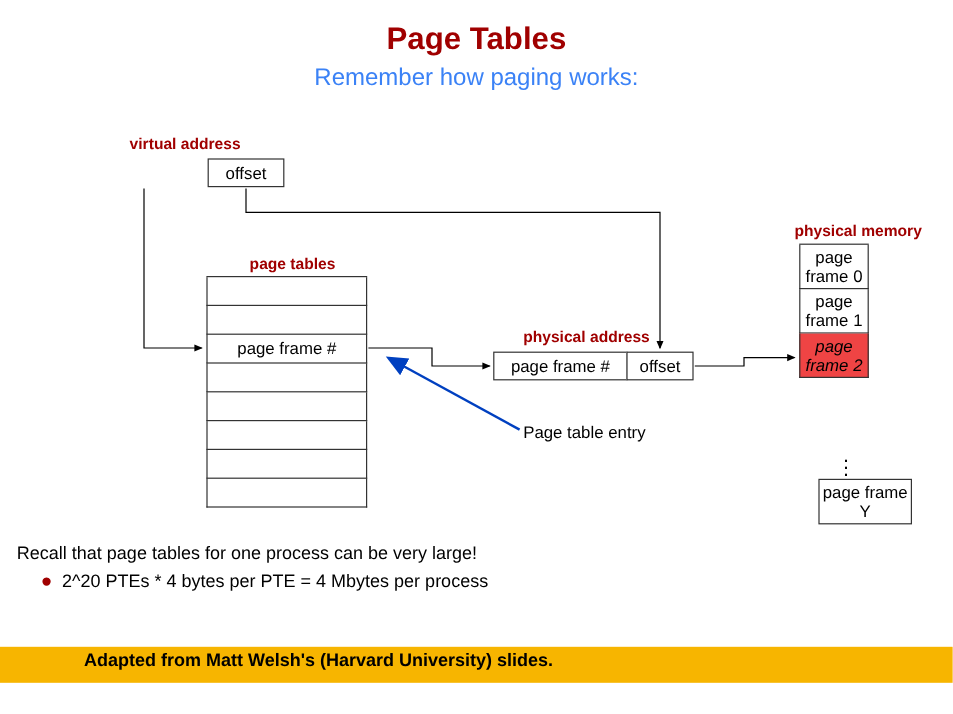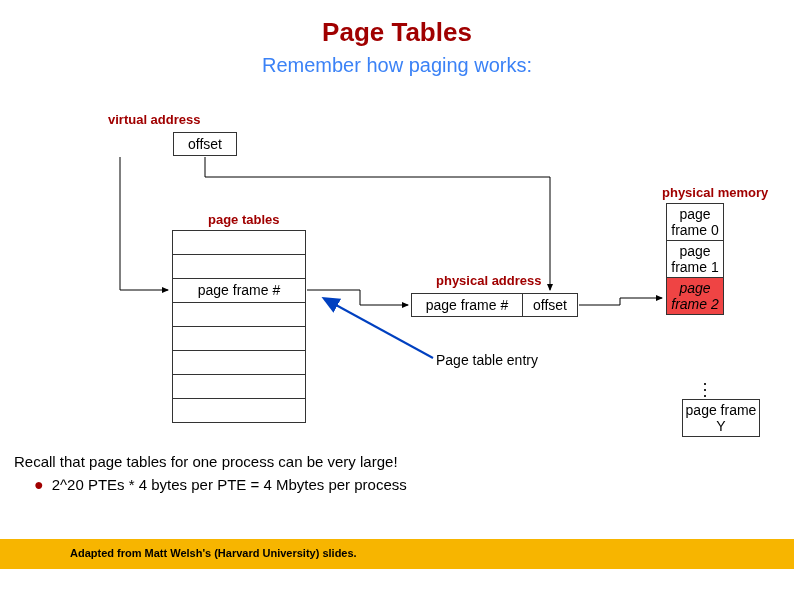--- a/index.html
+++ b/index.html
@@ -145,21 +145,21 @@
   }
   .yellowbar {
     position: absolute;
     left: 0; bottom: 26px;
     width: 794px; height: 30px;
     background: #f7b500;
   }
   .credit {
     position: absolute;
     left: 70px; bottom: 36px;
-    font-size: 11px;
+    font-size: 15px;
     font-weight: bold;
     color: #000;
   }
 </style>
 </head>
 <body>
 
 <div class="title">Page Tables</div>
 <div class="subtitle">Remember how paging works:</div>
 

